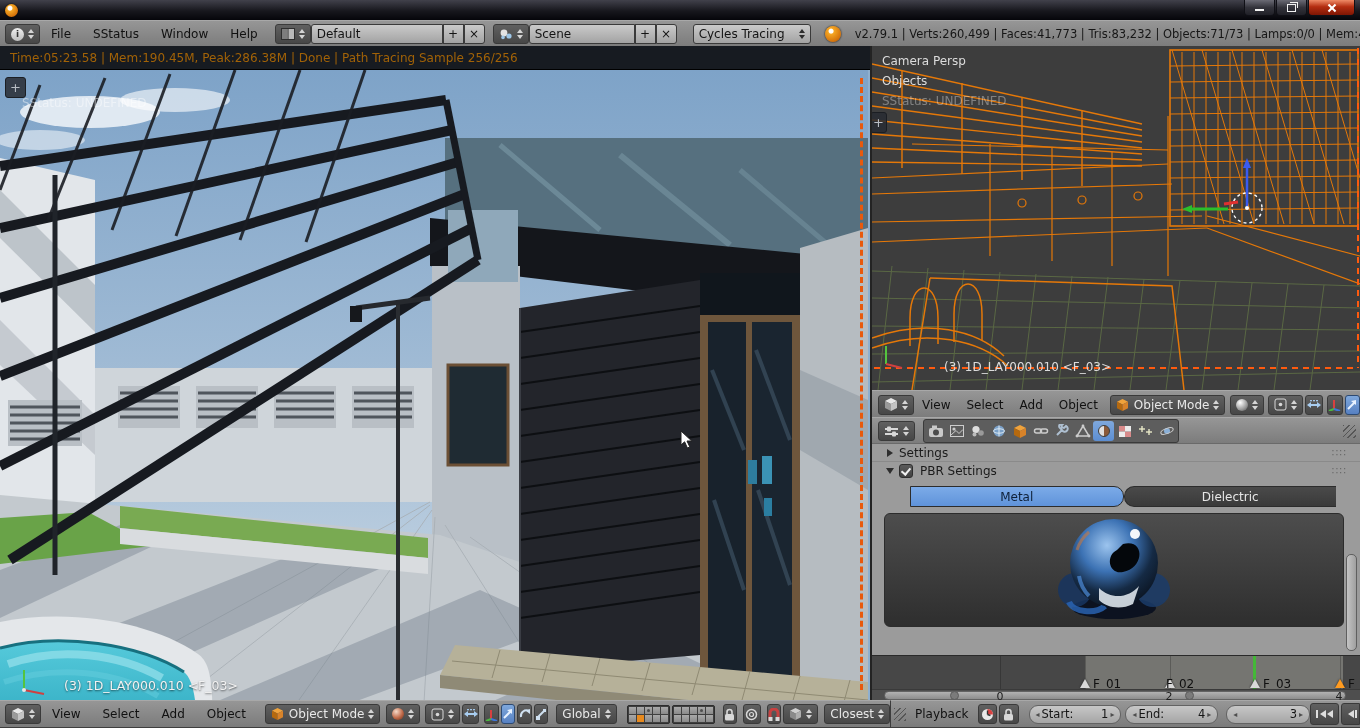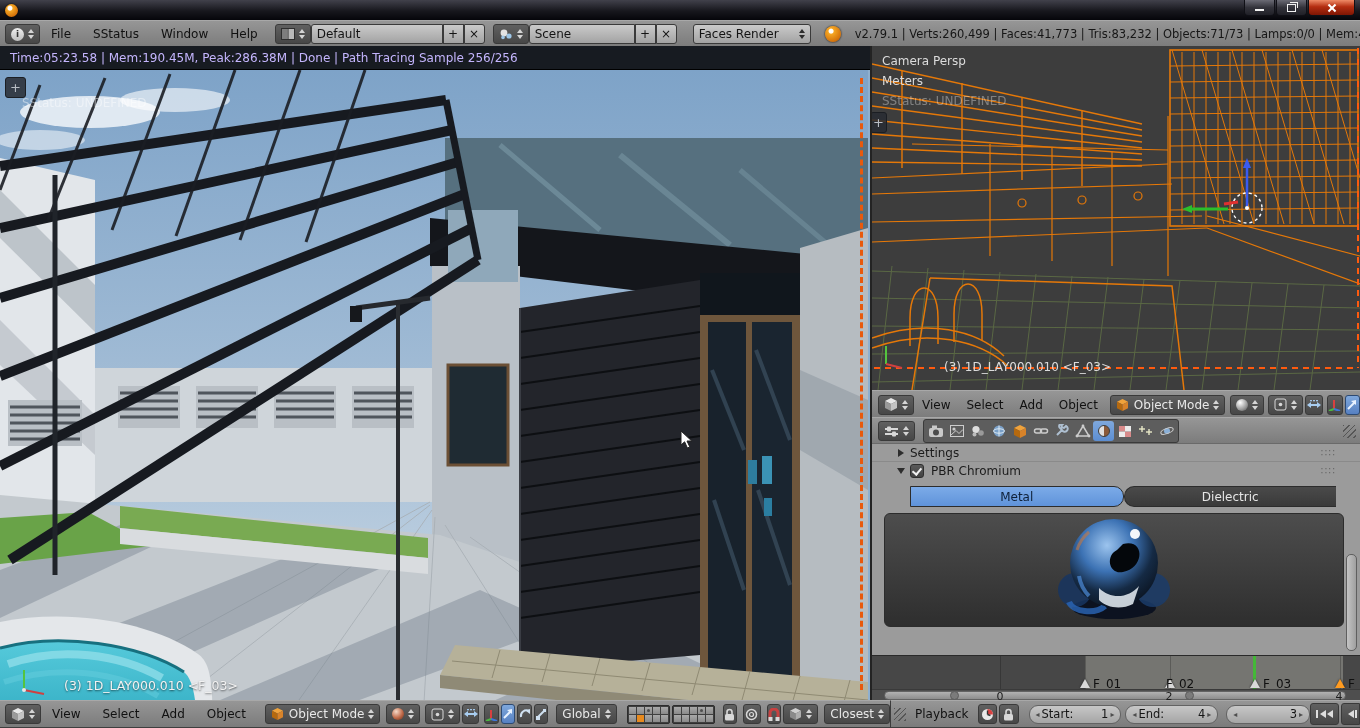--- a/index.html
+++ b/index.html
@@ -34,34 +34,34 @@
   .dark .ud .t{border-bottom-color:#d5d5d5;} .dark .ud .b{border-top-color:#d5d5d5;}
   .grip{width:13px;height:13px;background:repeating-linear-gradient(135deg,#565656 0 1px,rgba(0,0,0,0) 1px 4px);}
   .gripdots{line-height:4px;font-size:9px;color:#5e5e5e;letter-spacing:1px;text-align:right;}
 
   
   .infobar{position:absolute;left:0;top:20px;width:1360px;height:26px;}
   .circle-i{width:13px;height:13px;border-radius:50%;background:linear-gradient(#efefef,#bdbdbd);color:#333;font-size:9px;font-weight:bold;display:flex;align-items:center;justify-content:center;}
   .stats{flex:1;overflow:hidden;white-space:nowrap;font-size:11.5px;color:#161616;margin-left:8px;}
 
   
-  .render-status{position:absolute;left:0;top:46px;width:870px;height:24px;background:#171b21;color:#c4b5fd;font-size:12px;display:flex;align-items:center;padding-left:10px;box-sizing:border-box;border-bottom:1px solid #000;}
+  .render-status{position:absolute;left:0;top:46px;width:870px;height:24px;background:#171b21;color:#a16207;font-size:12px;display:flex;align-items:center;padding-left:10px;box-sizing:border-box;border-bottom:1px solid #000;}
   .render-view{position:absolute;left:0;top:70px;width:870px;height:630px;overflow:hidden;background:#8fb0cf;}
   .ov{position:absolute;white-space:nowrap;}
   .plus-tab{position:absolute;width:19px;height:19px;background:rgba(40,44,50,.85);border:1px solid #1b1e23;border-radius:3px;color:#b9bec5;font-size:13px;display:flex;align-items:center;justify-content:center;}
   .cursor{position:absolute;}
 
   
   .right-col{position:absolute;left:870px;top:46px;width:490px;height:654px;border-left:2px solid #232323;box-sizing:border-box;background:#3d3d3d;}
   .wire-view{position:absolute;left:0;top:0;width:488px;height:344px;overflow:hidden;background:#4c1d95;}
   .wire-label{color:#dcdcdc;font-size:12px;}
   .v3d-top-header{position:absolute;left:0;top:344px;width:488px;height:27px;}
   .props-header{position:absolute;left:0;top:371px;width:488px;height:26px;}
   .props-body{position:absolute;left:0;top:397px;width:488px;height:212px;background:#9b9b9b;border-top:1px solid #6a6a6a;box-sizing:border-box;overflow:hidden;}
-  .panel-row{height:17px;display:flex;align-items:center;color:#1b1b1b;font-size:12px;padding:0 24px;border-bottom:1px solid #8a8a8a;}
+  .panel-row{height:17px;display:flex;align-items:center;color:#1b1b1b;font-size:12px;padding:0 13px;border-bottom:1px solid #8a8a8a;}
   .tri-right{width:0;height:0;border-top:4px solid transparent;border-bottom:4px solid transparent;border-left:6px solid #2d2d2d;margin:0 6px 0 2px;}
   .tri-down{width:0;height:0;border-left:4px solid transparent;border-right:4px solid transparent;border-top:6px solid #2d2d2d;margin:0 5px 0 1px;}
   .checkbox{width:12px;height:12px;border-radius:3px;background:linear-gradient(#5a5a5a,#424242);border:1px solid #2e2e2e;margin-right:7px;position:relative;}
   .checkbox::after{content:"";position:absolute;left:3px;top:1px;width:4px;height:7px;border-right:2px solid #f0f0f0;border-bottom:2px solid #f0f0f0;transform:rotate(40deg);}
   .tabs{display:flex;margin:7px 24px 0 38px;height:21px;}
   .tab{flex:1;display:flex;align-items:center;justify-content:center;font-size:12px;border:1px solid #2c2c2c;}
   .tab.dk{background:linear-gradient(#4a4a4a,#3a3a3a);color:#e6e6e6;border-radius:10px 0 0 10px;border-right:none;}
   .tab.bl{background:linear-gradient(#7cabe8,#5f93da);color:#0e2038;border-radius:0 10px 10px 0;}
   .preview{margin:6px 16px 0 12px;height:112px;border-radius:6px;border:1px solid #2c2c2c;background:linear-gradient(#4d4d4d,#2e2e2e);display:flex;align-items:center;justify-content:center;}
   .mat-name{text-align:center;color:#161616;font-size:12px;margin-top:5px;}
@@ -171,21 +171,21 @@
         <span>Scene</span>
       </span>
     <span class="btn light sq" style="border-radius:0">
         <span>+</span>
       </span>
     <span class="btn light sq" style="border-radius:0 3px 3px 0">
         <span>×</span>
       </span>
 
     <span class="btn light" style="margin-left:16px;width:118px;justify-content:space-between">
-      <span>Faces Render</span>
+      <span>Cycles Tracing</span>
       <span class="ud">
           <span class="t"></span>
           <span class="b"></span>
         </span>
     </span>
 
     <span class="blender-logo" style="width:16px;height:16px;margin-left:14px"></span>
     <span class="stats">v2.79.1 | Verts:260,499 | Faces:41,773 | Tris:83,232 | Objects:71/73 | Lamps:0/0 | Mem:464.04M | 1D_LAY00</span>
   </div>
 
@@ -498,21 +498,21 @@
           <line x1="356" y1="163" x2="318" y2="163" stroke="#2bbf2b" stroke-width="3"></line>
           <polygon points="310,163 320,159 320,167" fill="#2bbf2b"></polygon>
           <line x1="352" y1="158" x2="366" y2="156" stroke="#e03030" stroke-width="3"></line>
           <circle cx="375" cy="162" r="2" fill="#ffffff"></circle>
         </g>
 
         <line x1="14" y1="318" x2="14" y2="300" stroke="#54c43e" stroke-width="2"></line>
         <line x1="14" y1="318" x2="30" y2="322" stroke="#d04040" stroke-width="2"></line>
       </svg>
       <div class="ov wire-label" style="left:10px;top:8px">Camera Persp</div>
-      <div class="ov wire-label" style="left:10px;top:28px">Meters</div>
+      <div class="ov wire-label" style="left:10px;top:28px">Objects</div>
       <div class="ov" style="left:10px;top:48px;font-size:12px;color:rgba(255,255,255,0.35)">SStatus: UNDEFINED</div>
       <div class="plus-tab" style="left:-2px;top:66px;width:15px">
           <span>+</span>
         </div>
       <div class="ov wire-label" style="left:72px;top:314px">(3) 1D_LAY000.010 &lt;F_03&gt;</div>
     </div>
 
     <div class="v3d-top-header hdr">
       <span class="btn dark" style="margin-left:6px">
         <svg width="14" height="13">
@@ -690,21 +690,21 @@
     <div class="props-body">
       <div class="panel-row">
         <span class="tri-right"></span>
         <span>Settings</span>
         <span style="flex:1"></span>
         <span class="gripdots">····<br>····</span>
       </div>
       <div class="panel-row" style="border-bottom:none">
         <span class="tri-down"></span>
         <span class="checkbox"></span>
-        <span>PBR Chromium</span>
+        <span>PBR Settings</span>
         <span style="flex:1"></span>
         <span class="gripdots">····<br>····</span>
       </div>
       <div class="tabs">
         <span class="tab bl">
             <span>Metal</span>
           </span>
         <span class="tab dk">
             <span>Dielectric</span>
           </span>

